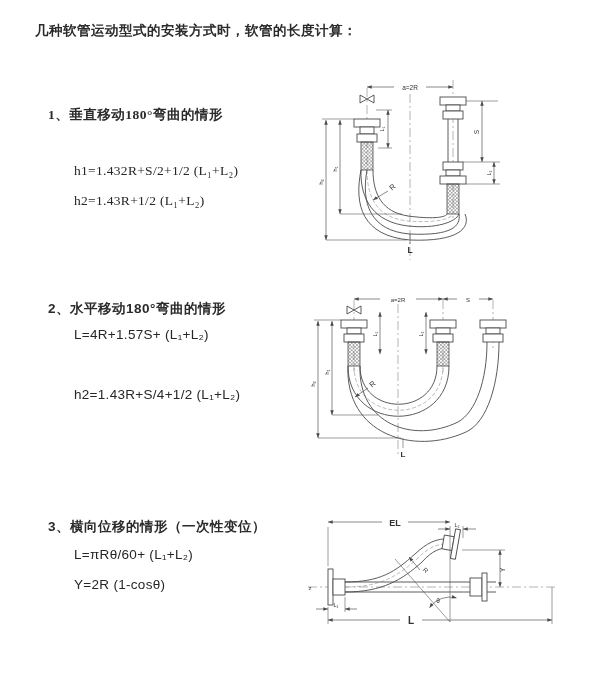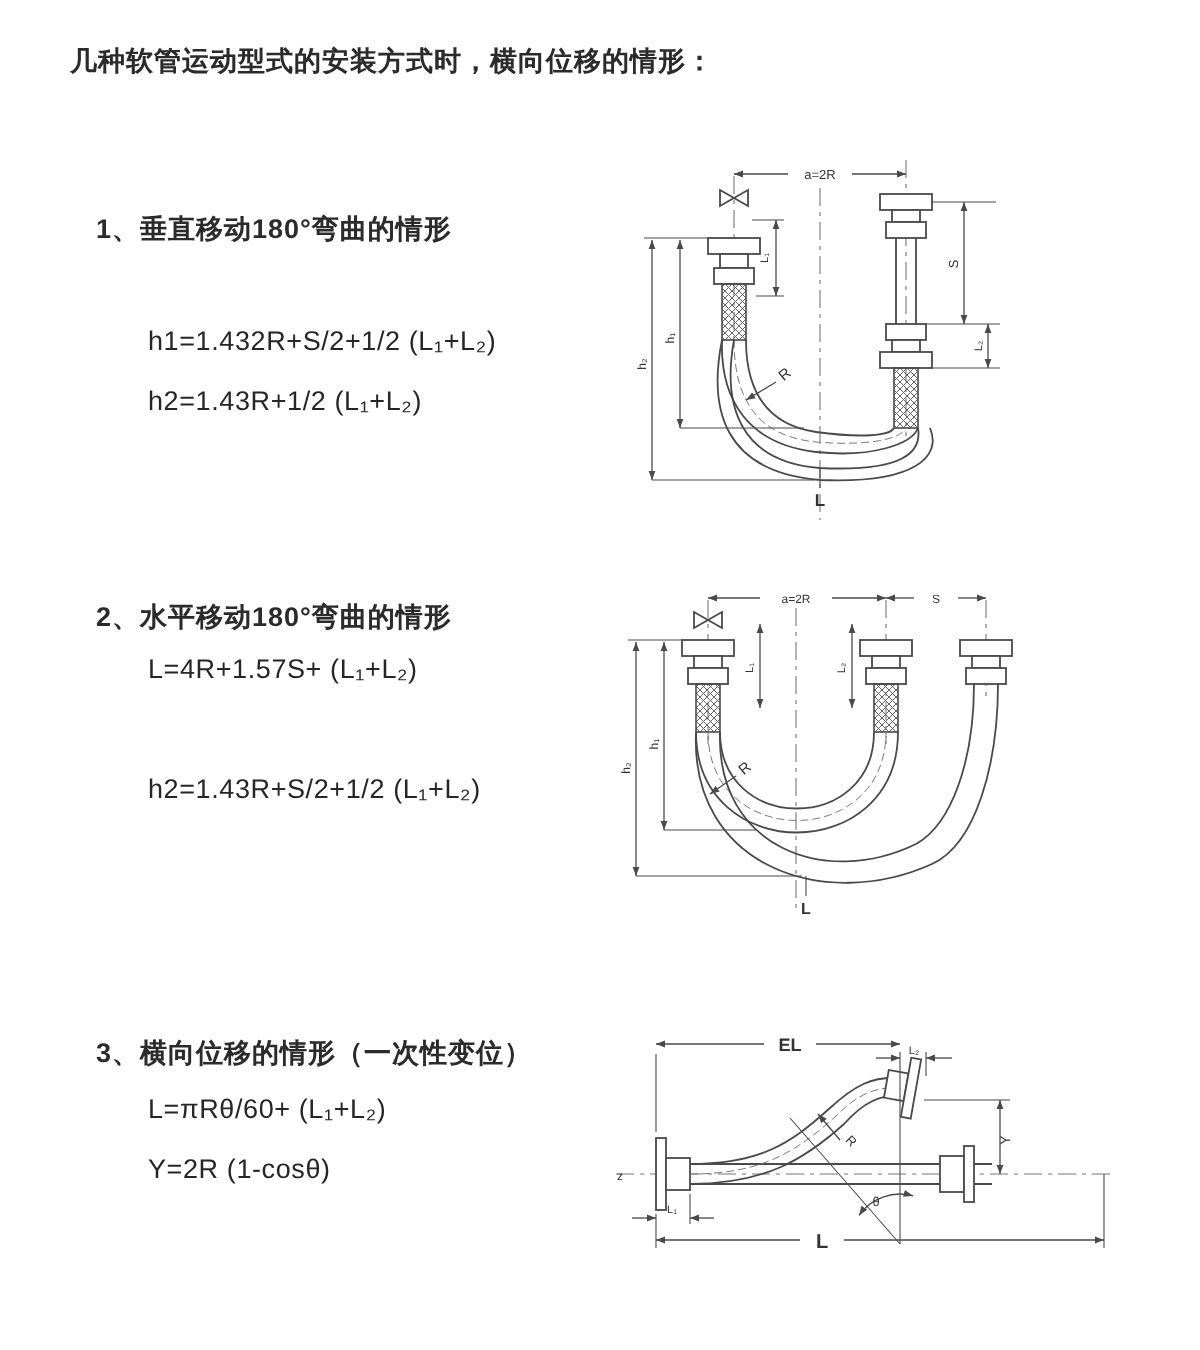--- a/index.html
+++ b/index.html
@@ -11,21 +11,21 @@
   .page-title{
     position:absolute;left:35px;top:22px;font-size:13.5px;font-weight:bold;
     letter-spacing:0.5px;color:#2b2b2b;white-space:nowrap;
   }
   .section{position:absolute;left:48px;}
   .sec-heading{font-size:13.5px;font-weight:bold;color:#2b2b2b;white-space:nowrap;letter-spacing:0.5px;}
   .formula{
     position:absolute;left:26px;font-size:13.5px;color:#262626;white-space:nowrap;
     letter-spacing:0.3px;
   }
-  #sec1{top:106px;} #sec2{top:300px;} #sec3{top:518px;}
+  #sec1{top:106px;font-family:Liberation Serif, serif;} #sec2{top:300px;} #sec3{top:518px;}
   .f0{top:27px;} .f1{top:57px;} .f2{top:87px;}
   .diag{position:absolute;}
   #diag1{left:310px;top:72px;}
   #diag2{left:308px;top:282px;}
   #diag3{left:300px;top:502px;}
   svg{display:block;}
   svg text{fill:#333;font-family:"Liberation Sans","DejaVu Sans",sans-serif;}
   .part{stroke:#4a4a4a;stroke-width:0.9;fill:#ffffff;}
   .hose{stroke:#4a4a4a;stroke-width:0.9;fill:none;}
   .hosemid{stroke:#7a7a7a;stroke-width:0.5;fill:none;stroke-dasharray:4 2;}
@@ -41,32 +41,32 @@
   <defs>
     <marker id="arr" viewBox="0 0 10 10" refX="9" refY="5" markerWidth="8" markerHeight="8" orient="auto-start-reverse">
       <path d="M0,1.6 L9,5 L0,8.4 z" fill="#4a4a4a"></path>
     </marker>
     <pattern id="hatch" width="3.5" height="3.5" patternUnits="userSpaceOnUse">
       <path d="M0,3.5 L3.5,0 M0,0 L3.5,3.5" stroke="#666" stroke-width="0.5" fill="none"></path>
     </pattern>
   </defs>
 </svg>
 
-<div class="page-title">几种软管运动型式的安装方式时，横向位移的情形：</div>
+<div class="page-title">几种软管运动型式的安装方式时，软管的长度计算：</div>
 
 <div class="section" id="sec1">
   <div class="sec-heading">1、垂直移动180°弯曲的情形</div>
   <div class="formula f1">h1=1.432R+S/2+1/2 (L₁+L₂)</div>
   <div class="formula f2">h2=1.43R+1/2 (L₁+L₂)</div>
 </div>
 
 <div class="section" id="sec2">
   <div class="sec-heading">2、水平移动180°弯曲的情形</div>
   <div class="formula f0">L=4R+1.57S+ (L₁+L₂)</div>
-  <div class="formula f2">h2=1.43R+S/2+1/2 (L₁+L₂)</div>
+  <div class="formula f2">h2=1.43R+S/4+1/2 (L₁+L₂)</div>
 </div>
 
 <div class="section" id="sec3">
   <div class="sec-heading">3、横向位移的情形（一次性变位）</div>
   <div class="formula f0" style="top:29px">L=πRθ/60+ (L₁+L₂)</div>
   <div class="formula" style="top:59px">Y=2R (1-cosθ)</div>
 </div>
 
 <div class="diag" id="diag1">
 <svg width="285" height="196" viewBox="0 0 285 196">

